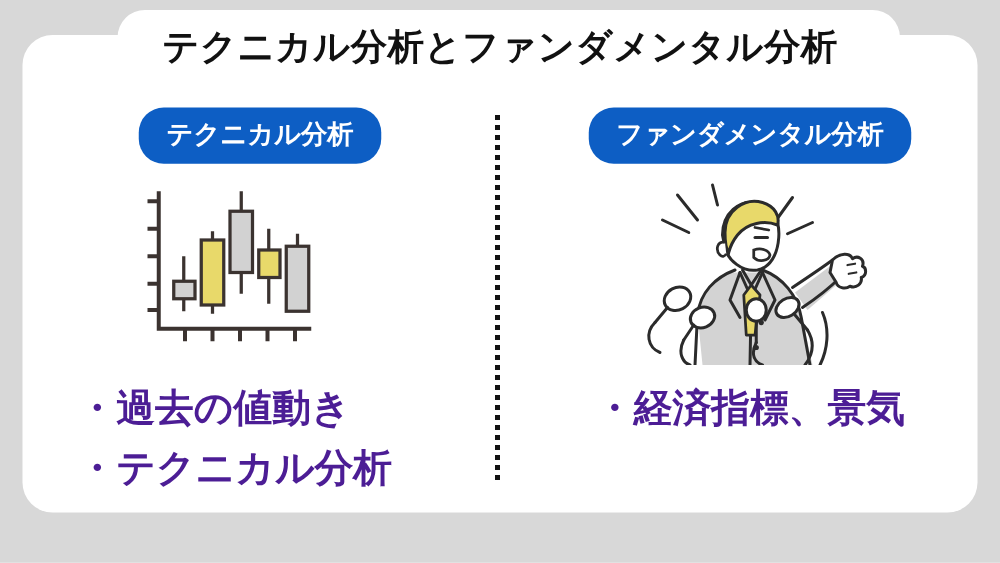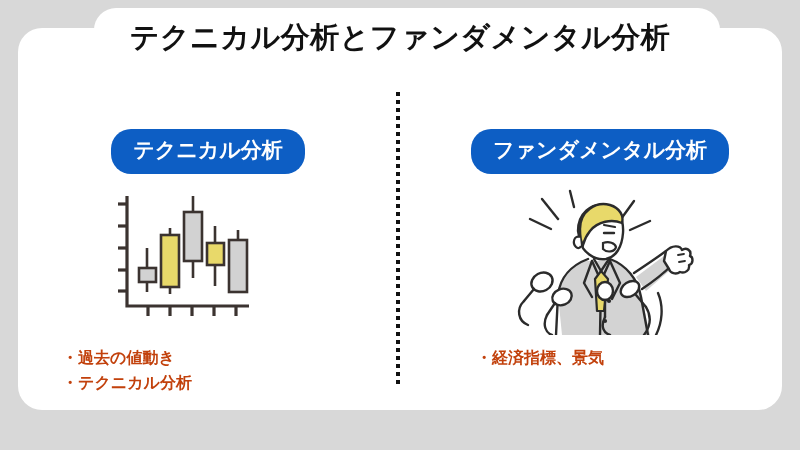--- a/index.html
+++ b/index.html
@@ -62,21 +62,20 @@
     height: 300px;
     z-index: 5;
   }
   .col-left  { left: 28px; }
   .col-right { left: 420px; }
 
   .pill-row {
     width: 100%;
     display: flex;
     justify-content: center;
-    margin-top: 43px;
   }
   .pill {
     display: inline-block;
     background: #0d5ec4;
     color: #ffffff;
     font-size: 21px;
     font-weight: 700;
     line-height: 1;
     padding: 11px 22px 13px 22px;
     border-radius: 20px;
@@ -93,23 +92,23 @@
   }
 
   .bullets {
     width: 100%;
     padding-left: 34px;
     box-sizing: border-box;
   }
   .col-right .bullets { padding-left: 56px; }
 
   .bullet {
-    font-size: 16px;
+    font-size: 31px;
     font-weight: 700;
-    color: #c2410c;
+    color: #4c1d95;
     line-height: 1.55;
     white-space: nowrap;
   }
 
   
   .divider {
     position: absolute;
     left: 396px;
     top: 92px;
     width: 4px;

